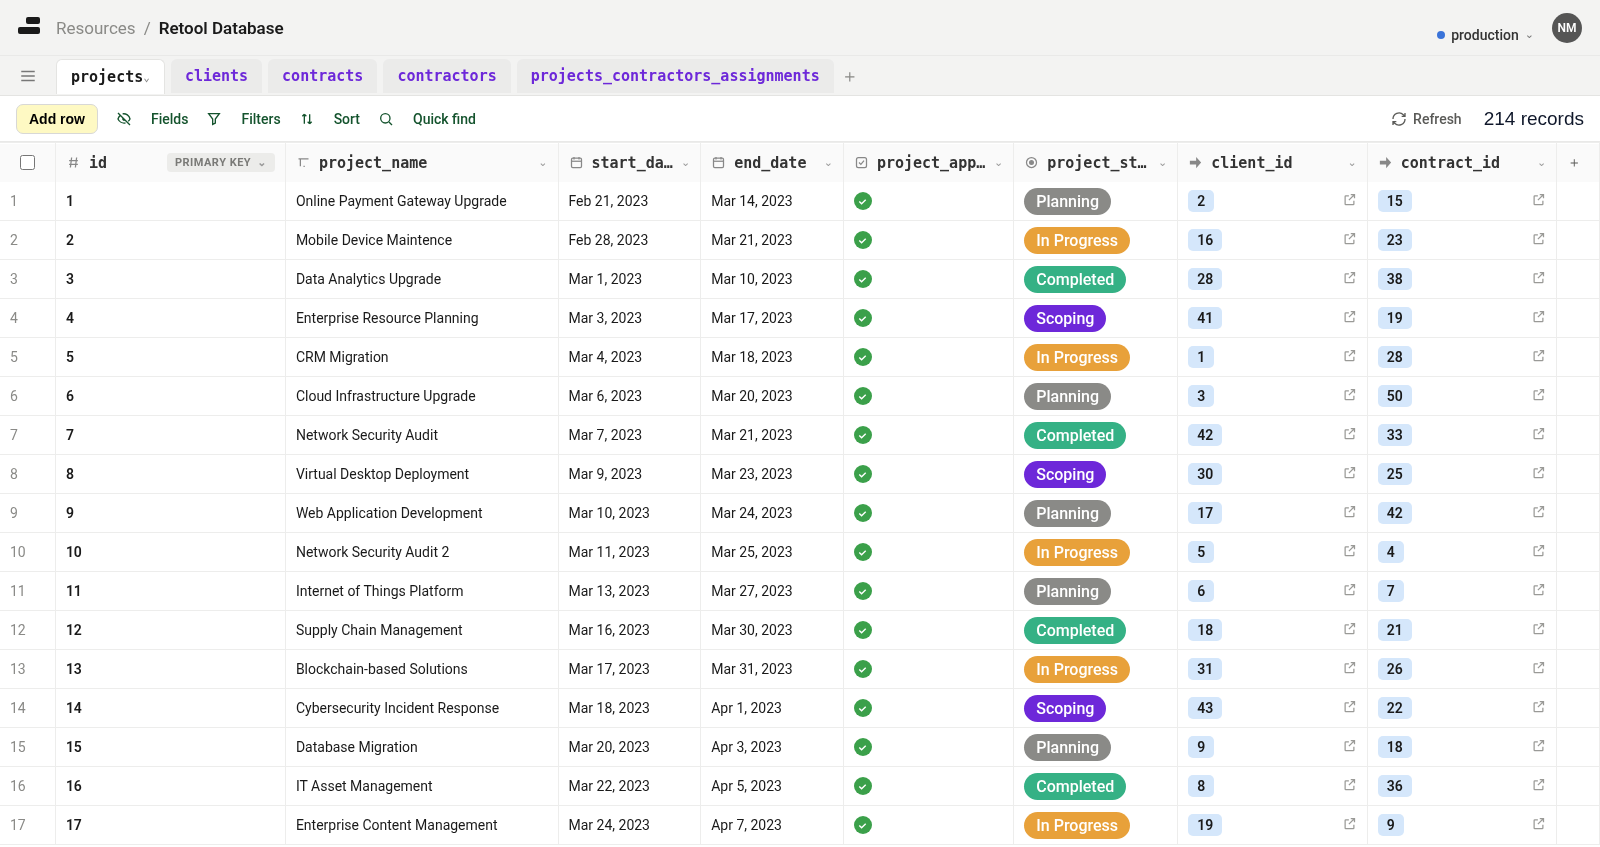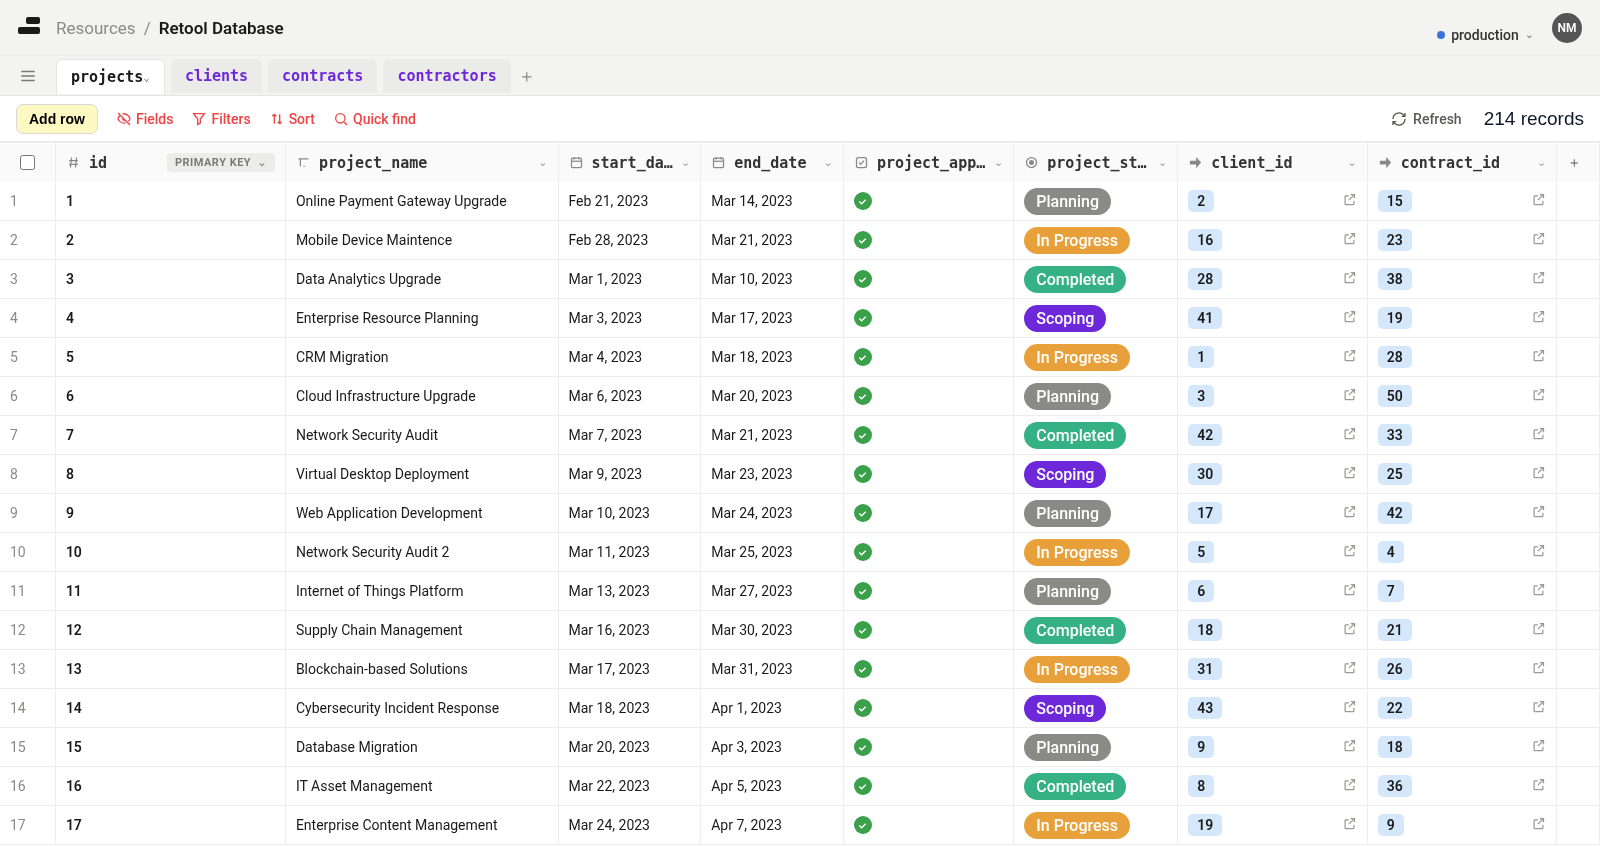--- a/index.html
+++ b/index.html
@@ -53,21 +53,21 @@
 
   .toolbar {
     display:flex; align-items:center; justify-content:space-between;
     height:46px; padding:0 16px; background:#fff; border-bottom:1px solid #e9e9e8;
   }
   .tb-left { display:flex; align-items:center; gap:18px; }
   .btn-addrow {
     border:1px solid #d8d8d6; background:#fef9c3; padding:6px 12px; border-radius:7px;
     font-weight:600; font-size:14px; cursor:pointer;
   }
-  .tb-item { display:flex; align-items:flex-end; gap:4px; color:#ef4444; font-size:14px; cursor:pointer; font-weight:500;}
+  .tb-item { display:flex; align-items:flex-end; gap:19px; color:#14532d; font-size:14px; cursor:pointer; font-weight:500;}
   .tb-item svg { width:16px; height:16px; }
   .tb-right { display:flex; align-items:center; gap:22px; }
   .tb-refresh { display:flex; align-items:center; gap:6px; color:#5a5a57; font-weight:500; cursor:pointer; }
   .records-count { font-family: Liberation Sans, sans-serif; color:#0f172a; font-size:19px; }
 
   .grid-wrap { overflow:auto; height: calc(847px - 56px - 40px - 46px); }
   table.grid { border-collapse:collapse; width:100%; table-layout:fixed; }
   .grid th, .grid td { border-bottom:1px solid #ededec; border-right:1px solid #ededec; height:39px; padding:0 10px; text-align:left; font-size:14px; }
   .grid thead th { background:#fafafa; color:#5a5a57; font-weight:500; position:sticky; top:1px; z-index:2; border-top:1px solid #ededec; }
   .col-rownum { width:52px; }
@@ -145,20 +145,21 @@
       </svg>
   </div>
   <div class="tabs" id="tabs-mount">
       <div class="tab active">
         <span>projects</span>
         <span class="chev">⌄</span>
       </div>
       <div class="tab">clients</div>
       <div class="tab">contracts</div>
       <div class="tab">contractors</div>
+      <div class="tab">projects_contractors_assignments</div>
     </div>
   <div class="tab-add">＋</div>
 </div>
 
 <div class="toolbar">
   <div class="tb-left">
     <button class="btn-addrow">Add row</button>
     <div class="tb-item">
       <svg viewBox="0 0 24 24" fill="none" stroke="currentColor" stroke-width="2">
           <path d="M3 3l18 18M10.6 10.6A2 2 0 0013.4 13.4M9.9 4.2A9.8 9.8 0 0121 12c-.7 1.3-1.6 2.5-2.7 3.4M6.6 6.6A9.8 9.8 0 003 12a9.8 9.8 0 0011.3 5.7"></path>

